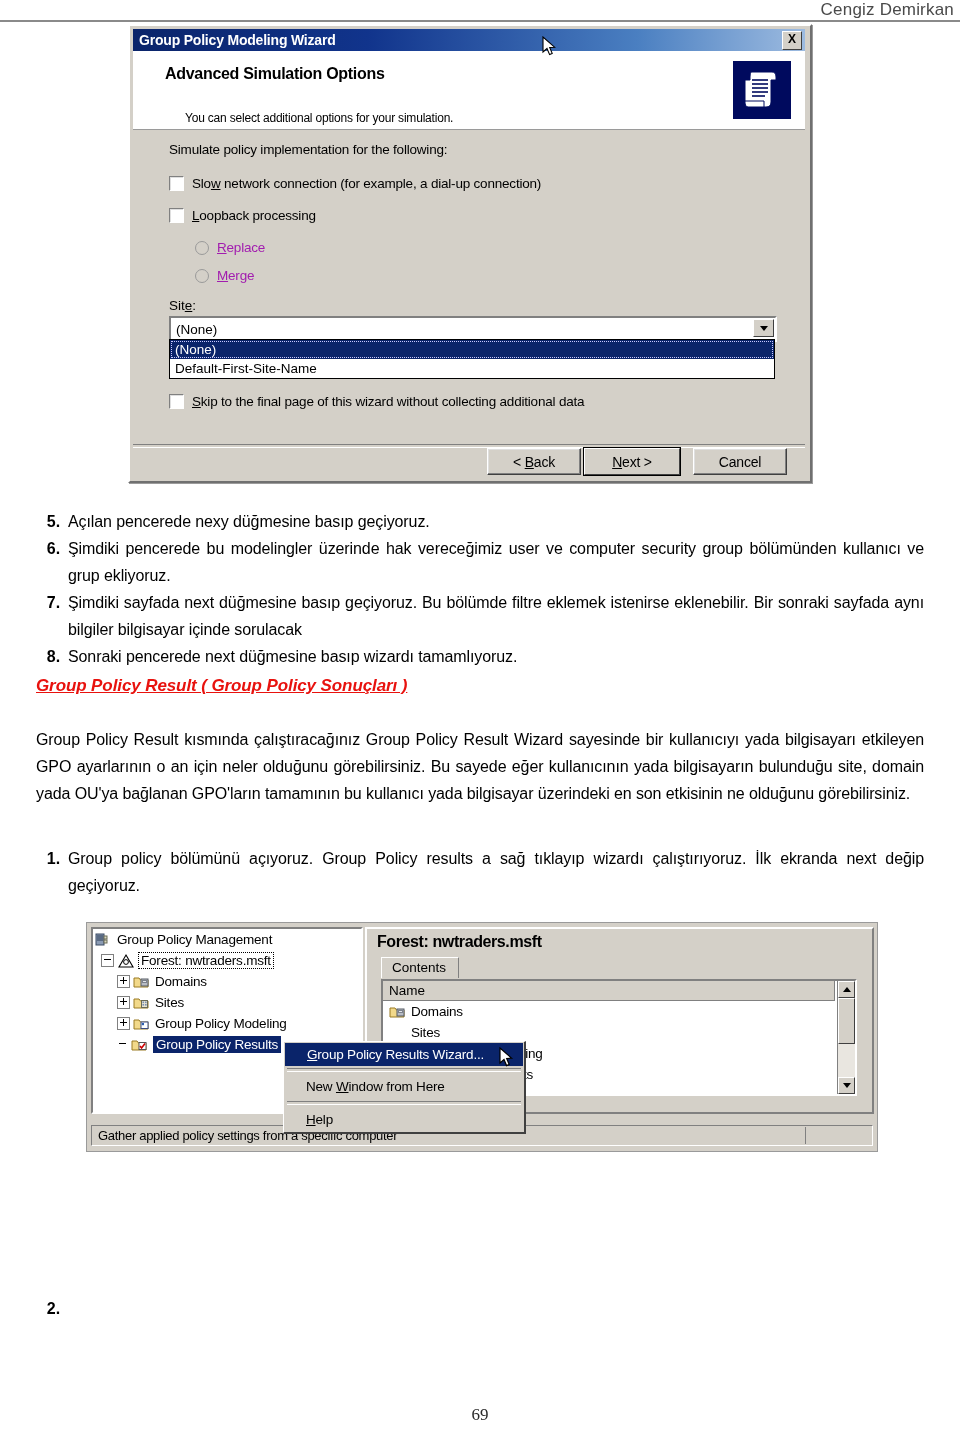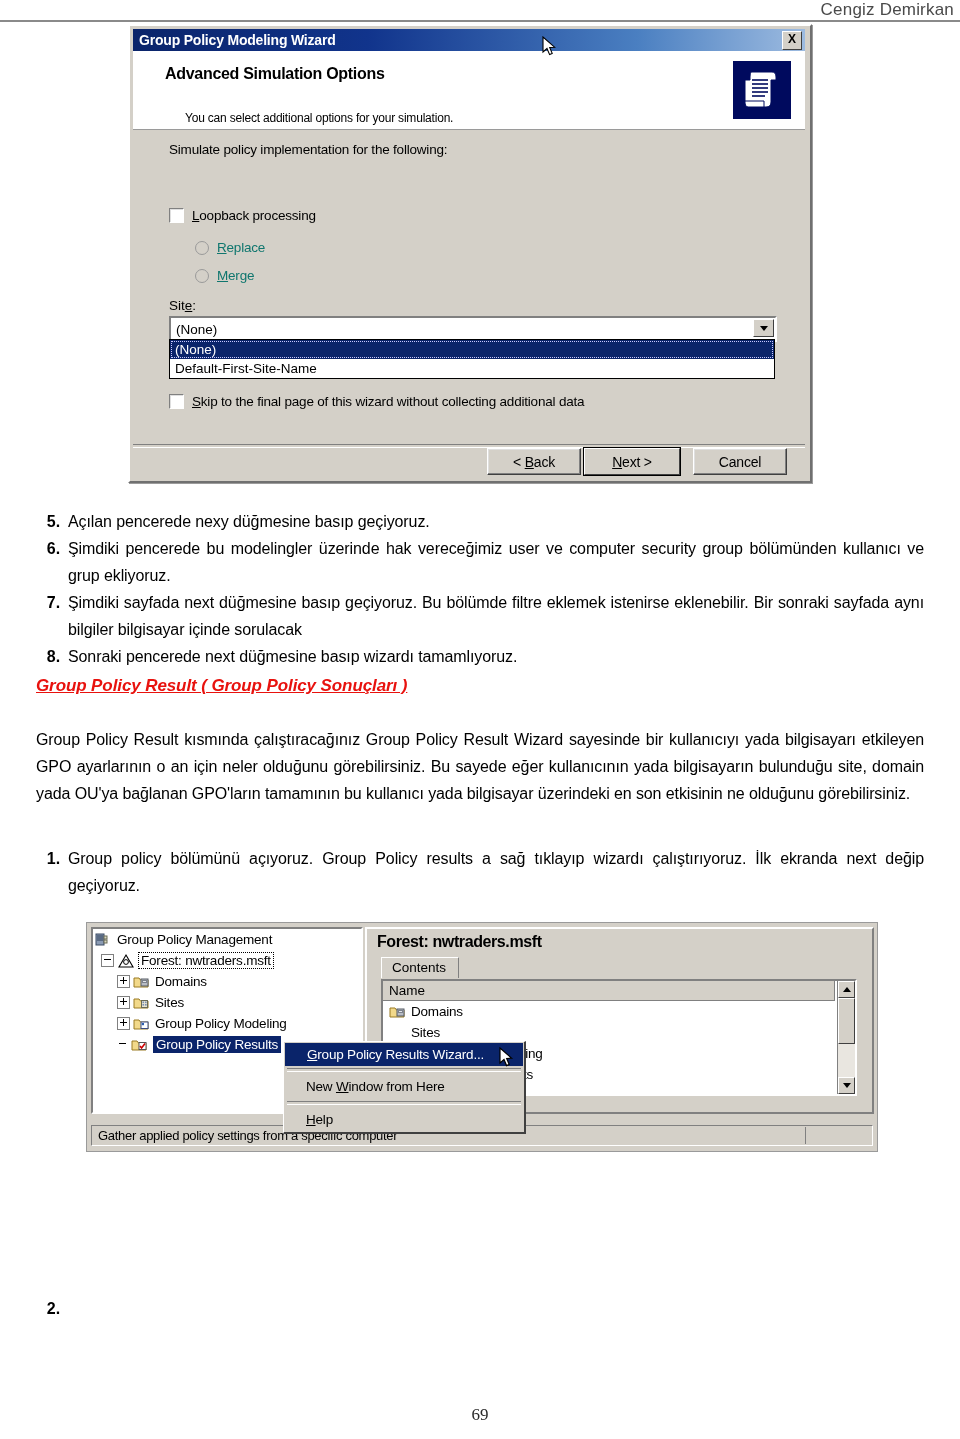--- a/index.html
+++ b/index.html
@@ -155,21 +155,21 @@
     flex: none;
   }
   .radio {
     width: 12px; height: 12px;
     border-radius: 50%;
     background: #d4d0c8;
     border: 1px solid #9a9a9a;
     margin-right: 8px;
     flex: none;
   }
-  .disabled-text { color: #0f766e; }
+  .disabled-text { color: #a21caf; }
   .u { text-decoration: underline; }
 
   .site-label {
     position: absolute;
     left: 36px; top: 168px;
     font-size: 13.5px;
   }
 
   .combo {
     position: absolute;
@@ -582,20 +582,24 @@
         </g>
         <path d="M3 33 L22 33 L22 39 L6 39 Q3 39 3 35 Z" fill="#ffffff" stroke="#000a5e" stroke-width="1"></path>
       </svg>
     </div>
   </div>
 
   <div class="wiz-body">
 
     <div class="wiz-intro">Simulate policy implementation for the following:</div>
 
+    <div class="cb-row" style="left:36px; top:46px;">
+      <span class="checkbox"></span>
+      <span><span>Slo</span><span class="u">w</span><span> network connection (for example, a dial-up connection)</span></span>
+    </div>
 
     <div class="cb-row" style="left:36px; top:78px;">
       <span class="checkbox"></span>
       <span><span class="u">L</span><span>oopback processing</span></span>
     </div>
 
     <div class="cb-row disabled-text" style="left:62px; top:110px;">
       <span class="radio"></span>
       <span><span class="u">R</span><span>eplace</span></span>
     </div>

